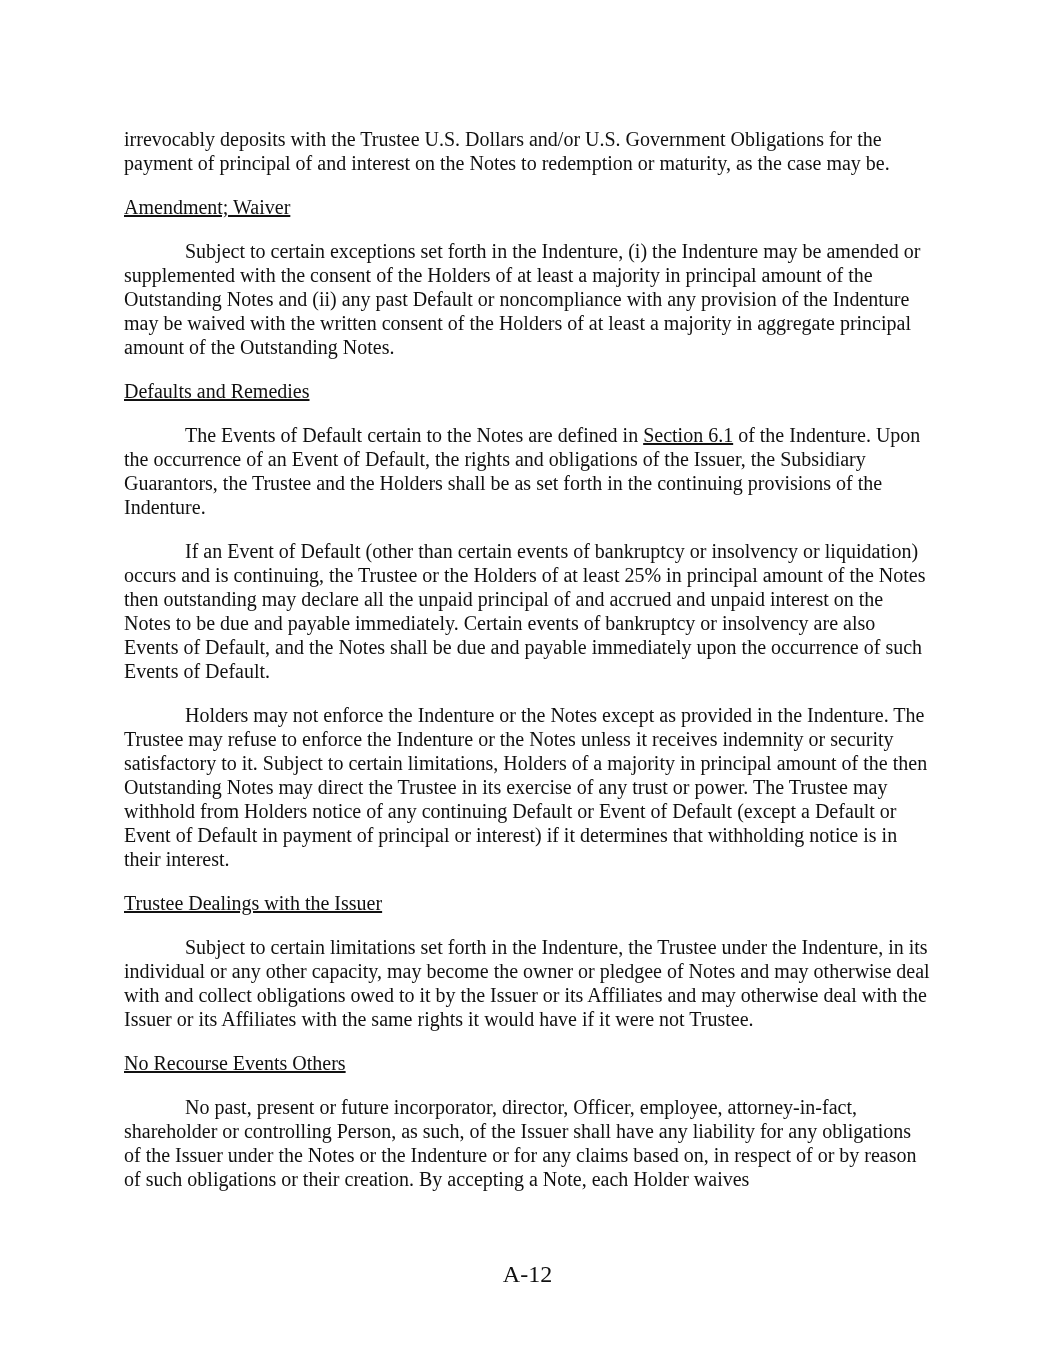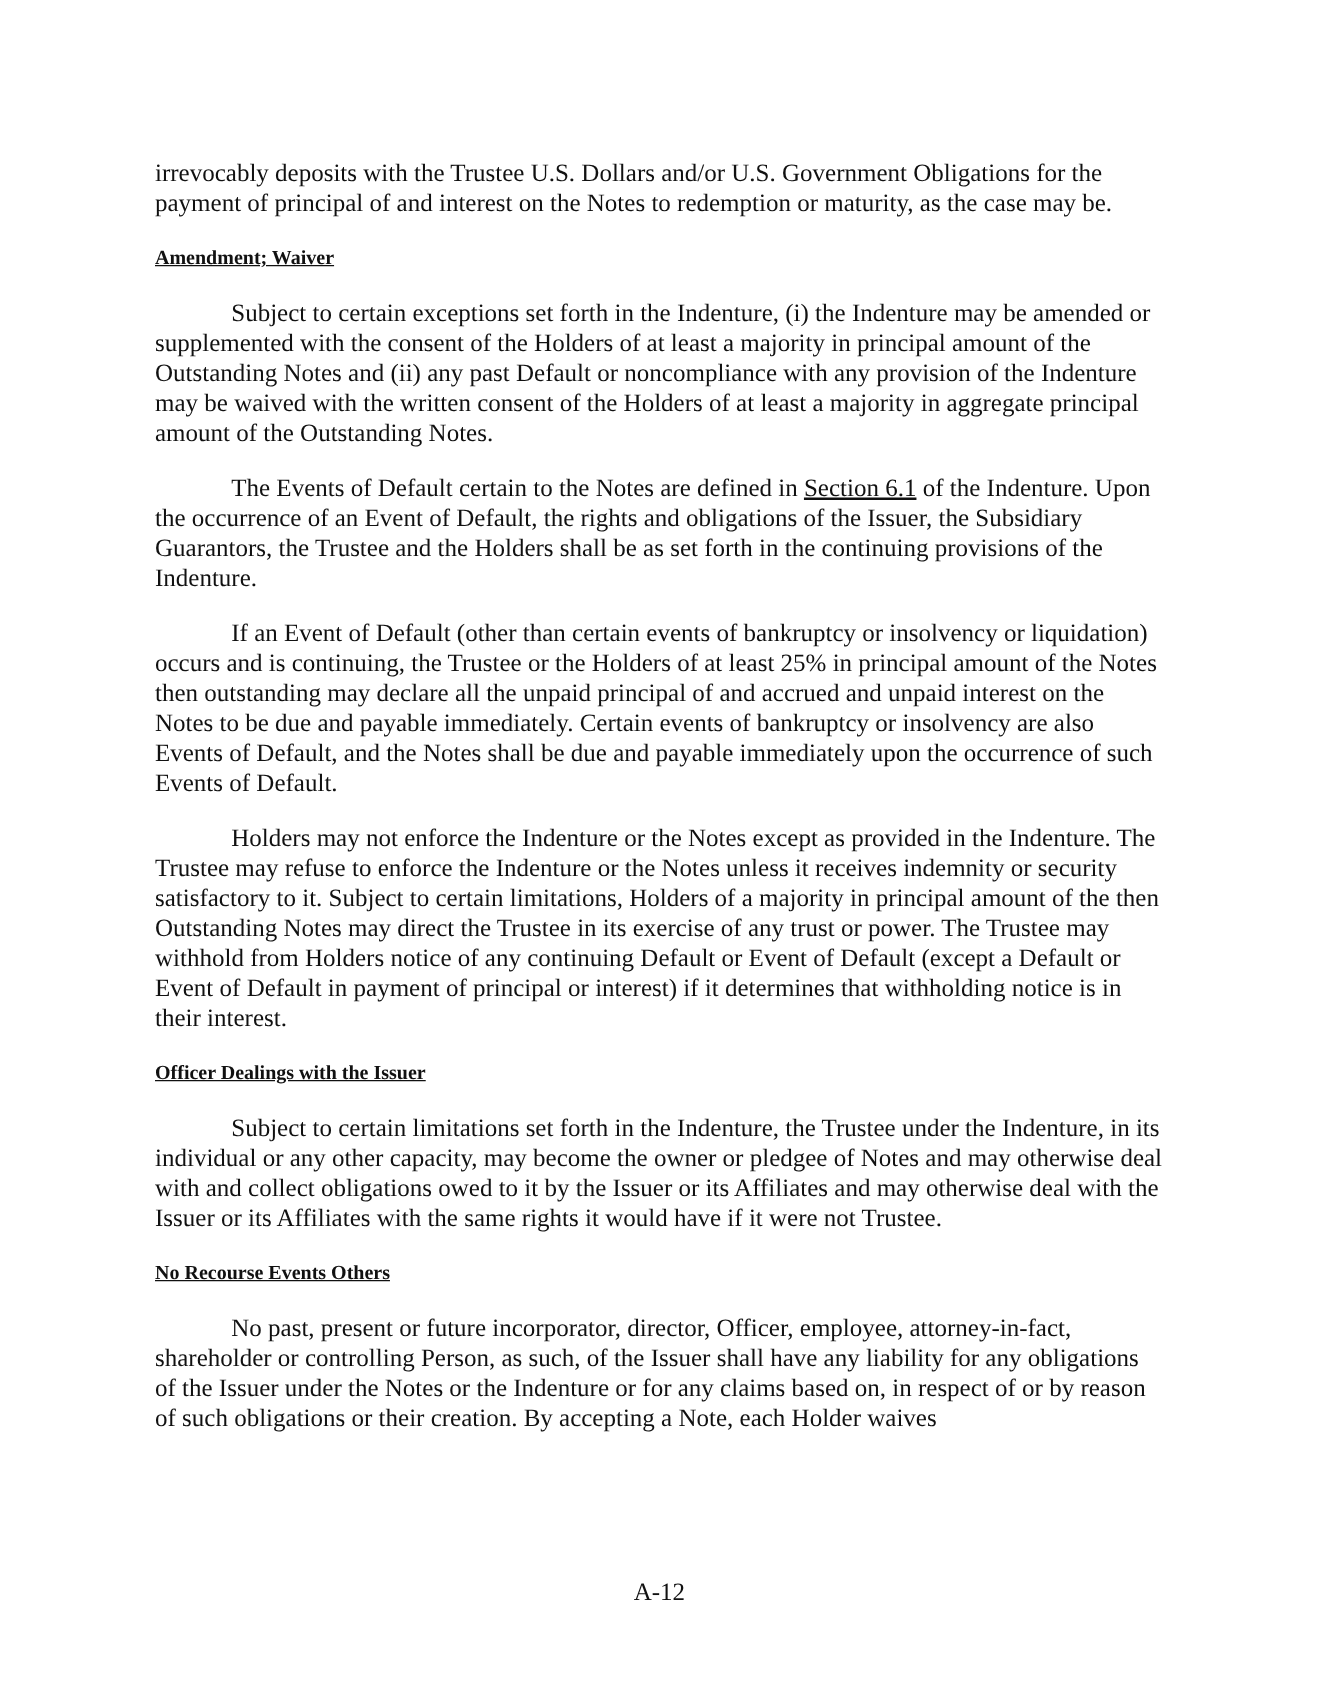--- a/index.html
+++ b/index.html
@@ -22,59 +22,60 @@
   }
   .para {
     margin: 0 0 20px 0;
     text-indent: 61px;
     text-align: left;
   }
   .para.no-indent {
     text-indent: 0;
   }
   .heading {
-    font-size: 16px;
-    font-weight: bold;
+    font-size: 20px;
+    font-weight: normal;
     line-height: 24px;
     margin: 0 0 20px 0;
     text-decoration: underline;
   }
   .inline-underline {
     text-decoration: underline;
     margin-top: 31px;
   }
   .footer {
     position: absolute;
     left: 0;
     right: 0;
     top: 1262px;
     text-align: center;
-    font-size: 20px;
+    font-size: 24px;
     line-height: 24px;
   }
 </style>
 </head>
 <body>
 
 <div class="page">
 
   <p class="para no-indent">irrevocably deposits with the Trustee U.S. Dollars and/or U.S. Government Obligations for the payment of principal of and interest on the Notes to redemption or maturity, as the case may be.</p>
 
   <h2 class="heading">Amendment; Waiver</h2>
 
   <p class="para">Subject to certain exceptions set forth in the Indenture, (i) the Indenture may be amended or supplemented with the consent of the Holders of at least a majority in principal amount of the Outstanding Notes and (ii) any past Default or noncompliance with any provision of the Indenture may be waived with the written consent of the Holders of at least a majority in aggregate principal amount of the Outstanding Notes.</p>
 
+  <h2 class="heading">Defaults and Remedies</h2>
 
   <p class="para"><span>The Events of Default certain to the Notes are defined in </span><span class="inline-underline">Section 6.1</span><span> of the Indenture. Upon the occurrence of an Event of Default, the rights and obligations of the Issuer, the Subsidiary Guarantors, the Trustee and the Holders shall be as set forth in the continuing provisions of the Indenture.</span></p>
 
   <p class="para">If an Event of Default (other than certain events of bankruptcy or insolvency or liquidation) occurs and is continuing, the Trustee or the Holders of at least 25% in principal amount of the Notes then outstanding may declare all the unpaid principal of and accrued and unpaid interest on the Notes to be due and payable immediately. Certain events of bankruptcy or insolvency are also Events of Default, and the Notes shall be due and payable immediately upon the occurrence of such Events of Default.</p>
 
   <p class="para">Holders may not enforce the Indenture or the Notes except as provided in the Indenture. The Trustee may refuse to enforce the Indenture or the Notes unless it receives indemnity or security satisfactory to it. Subject to certain limitations, Holders of a majority in principal amount of the then Outstanding Notes may direct the Trustee in its exercise of any trust or power. The Trustee may withhold from Holders notice of any continuing Default or Event of Default (except a Default or Event of Default in payment of principal or interest) if it determines that withholding notice is in their interest.</p>
 
-  <h2 class="heading">Officer Dealings with the Issuer</h2>
+  <h2 class="heading">Trustee Dealings with the Issuer</h2>
 
   <p class="para">Subject to certain limitations set forth in the Indenture, the Trustee under the Indenture, in its individual or any other capacity, may become the owner or pledgee of Notes and may otherwise deal with and collect obligations owed to it by the Issuer or its Affiliates and may otherwise deal with the Issuer or its Affiliates with the same rights it would have if it were not Trustee.</p>
 
   <h2 class="heading">No Recourse Events Others</h2>
 
   <p class="para">No past, present or future incorporator, director, Officer, employee, attorney-in-fact, shareholder or controlling Person, as such, of the Issuer shall have any liability for any obligations of the Issuer under the Notes or the Indenture or for any claims based on, in respect of or by reason of such obligations or their creation. By accepting a Note, each Holder waives</p>
 
   <div class="footer">A-12</div>
 
 </div>

